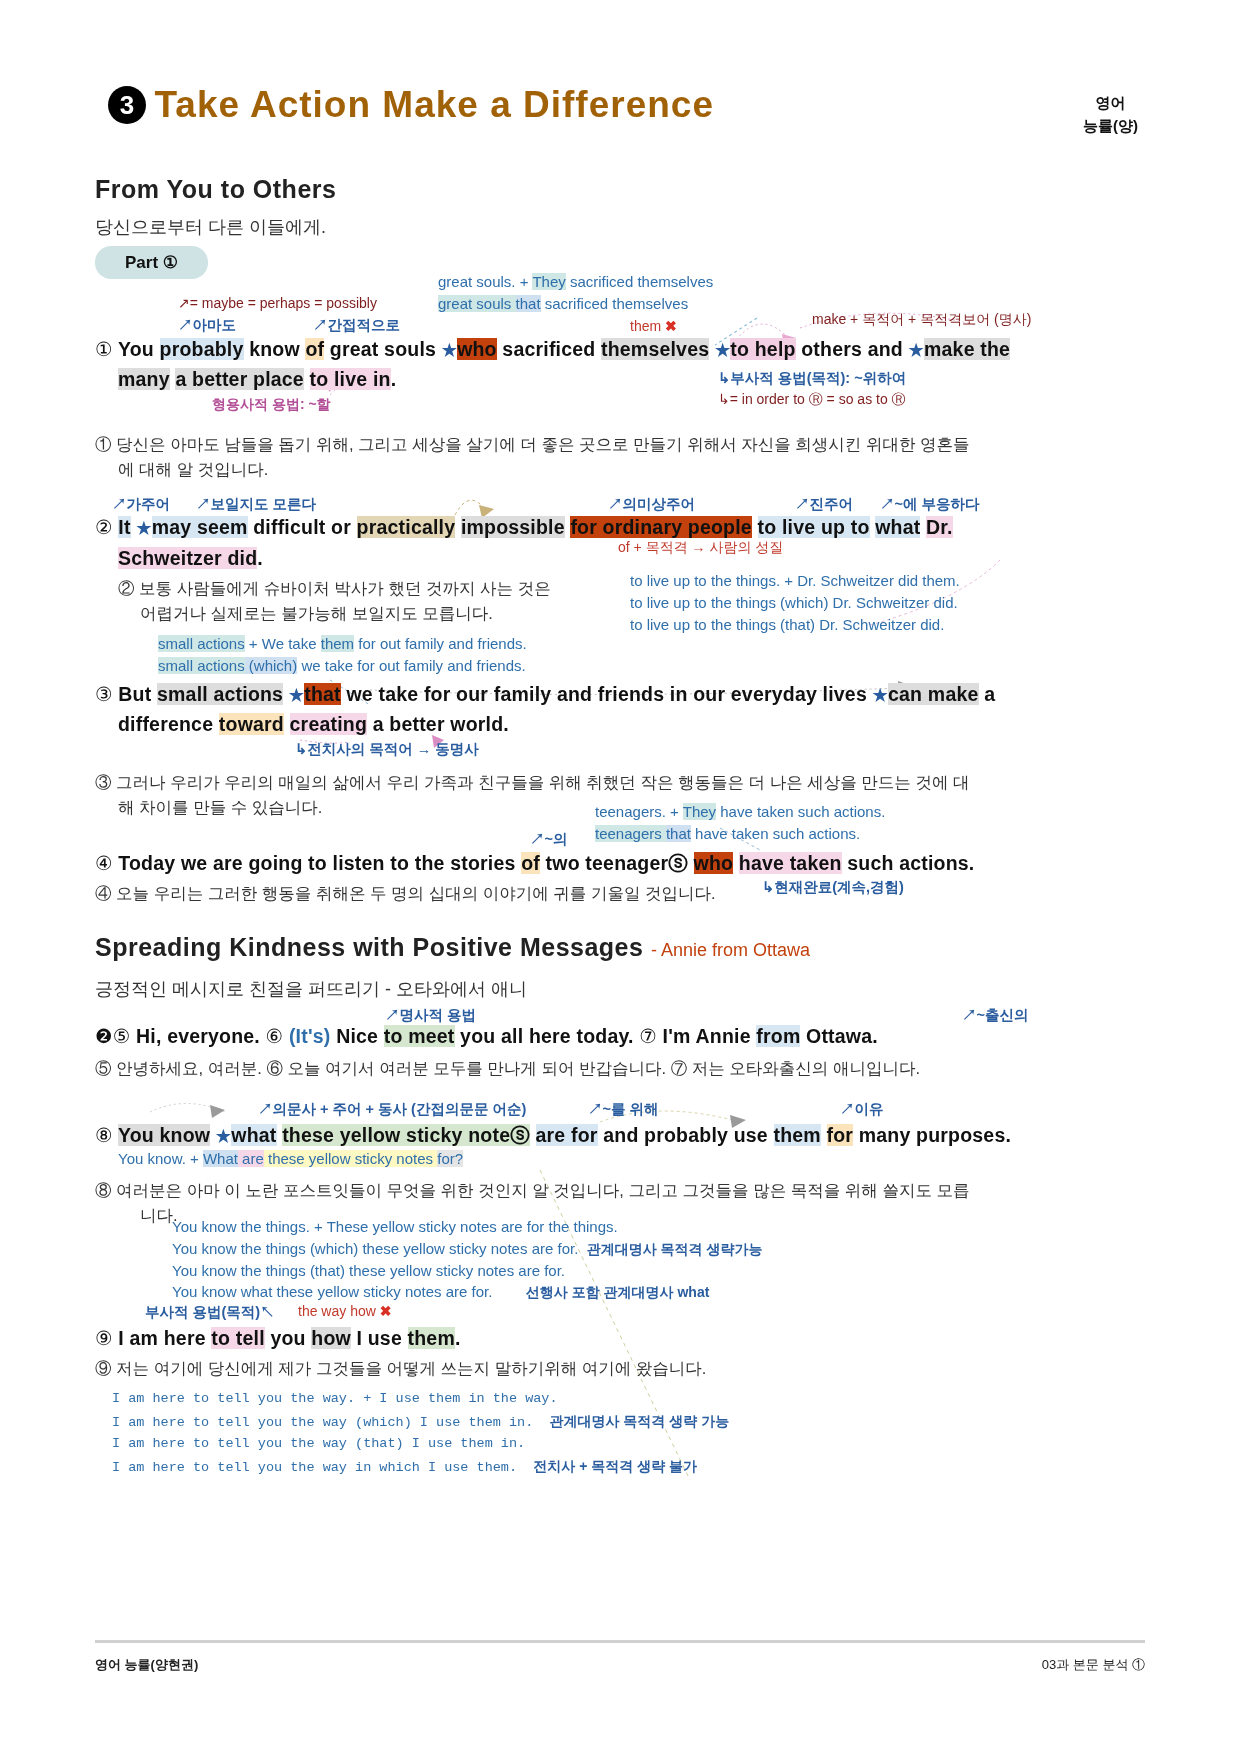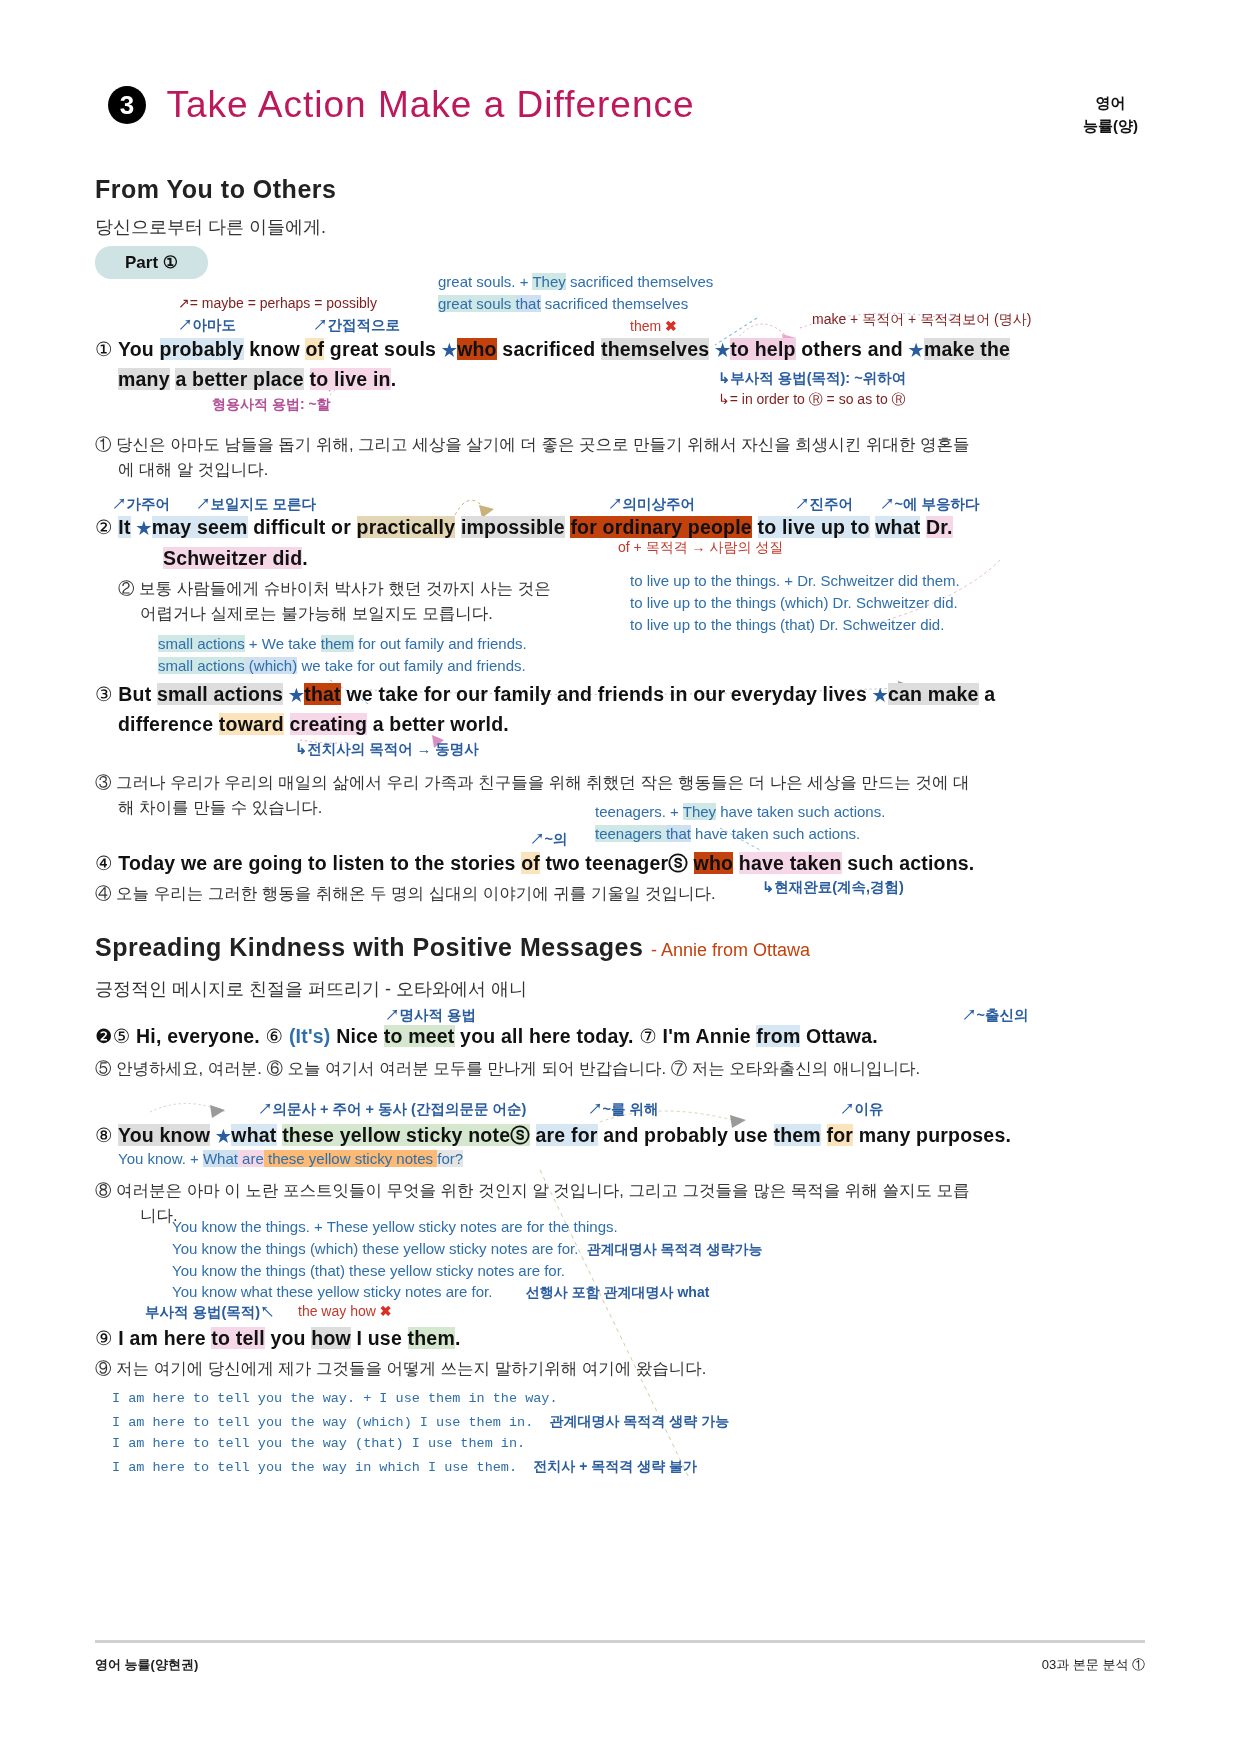--- a/index.html
+++ b/index.html
@@ -14,23 +14,23 @@
   .page { position:relative; width:1240px; height:1752px; }
 
   
   .header { position:absolute; left:108px; top:84px; width:1030px; }
   .circ-num {
     display:inline-block; width:38px; height:38px; border-radius:50%;
     background:#000; color:#fff; font-size:26px; font-weight:bold;
     text-align:center; line-height:38px; vertical-align:middle;
   }
   .main-title {
-    display:inline-block; font-size:37px; font-weight:normal;
-    letter-spacing:1px; margin-left:16px; vertical-align:middle;
-    color:#be185d;
+    display:inline-block; font-size:37px; font-weight:bold;
+    letter-spacing:1px; margin-left:4px; vertical-align:middle;
+    color:#a16207;
   }
   .subject-box {
     position:absolute; right:0; top:8px; text-align:center;
     font-size:15px; font-weight:bold; line-height:1.5; color:#111;
   }
 
   
   .sec-head { position:absolute; font-size:25px; font-weight:bold; letter-spacing:.5px; color:#222; }
   .sec-head .sub { font-size:18px; font-weight:normal; color:#c2410c; letter-spacing:0; }
   .sec-kor { position:absolute; font-size:18px; color:#333; }
@@ -62,21 +62,21 @@
   .ann-red { position:absolute; font-size:14px; color:#c0392b; white-space:nowrap; }
   .ann-pink { position:absolute; font-size:14px; color:#b34f97; font-weight:bold; white-space:nowrap; }
   .xmark { color:#d93025; font-weight:bold; }
 
   
   .blk { position:absolute; font-size:15px; color:#2f6fab; line-height:1.45; white-space:nowrap; }
   .blk .hl-c { background:#cfe8e6; }
   .blk .hl-b { background:#cfe0f0; }
   .blk .hl-p { background:#f6d7e8; }
   .blk .hl-o { background:#e5e5e5; }
-  .blk .hl-g { background:#fdba74; }
+  .blk .hl-g { background:#fef9c3; }
   .blk .note { color:#2a5d9f; font-weight:bold; font-size:14px; }
 
   
   .footer-rule { position:absolute; left:95px; top:1640px; width:1050px; height:3px; background:#d0d0d0; }
   .footer-l { position:absolute; left:95px; top:1656px; font-size:13px; font-weight:bold; color:#222; }
   .footer-r { position:absolute; right:95px; top:1656px; font-size:13px; color:#222; }
 
   svg.overlay { position:absolute; left:0; top:0; width:1240px; height:1752px; pointer-events:none; }
 </style>
 </head>
@@ -147,21 +147,21 @@
 
   <div class="ann-b" style="left:112px; top:495px;">↗<span>가주어</span></div>
   <div class="ann-b" style="left:196px; top:495px;">↗<span>보일지도 모른다</span></div>
   <div class="ann-b" style="left:608px; top:495px;">↗<span>의미상주어</span></div>
   <div class="ann-b" style="left:795px; top:495px;">↗<span>진주어</span></div>
   <div class="ann-b" style="left:880px; top:495px;">↗<span>~에 부응하다</span></div>
 
   <div class="en" style="left:95px; top:516px;">
     <span class="num">②</span> <span class="h-blue">It</span> <span class="star">★</span><span class="h-blue">may seem</span> difficult or <span class="h-tan">practically</span> <span class="h-gray">impossible</span> <span class="h-cyan">for ordinary people</span> <span class="h-blue">to live up to</span> <span class="h-blue">what</span> <span class="h-pink2">Dr.</span>
   </div>
-  <div class="en" style="left:118px; top:547px;margin-left:45px;">
+  <div class="en" style="left:118px; top:547px;">
     <span class="h-pink2">Schweitzer did</span>.
   </div>
   <div class="ann-red" style="left:618px; top:539px;">of + 목적격 → 사람의 성질</div>
 
   <div class="kr" style="left:118px; top:578px;"><span class="num">②</span> <span>보통 사람들에게 슈바이처 박사가 했던 것까지 사는 것은</span></div>
   <div class="kr" style="left:140px; top:603px;">어렵거나 실제로는 불가능해 보일지도 모릅니다.</div>
 
   <div class="blk" style="left:630px; top:570px;">
     <div><span>to live up to the things. + Dr. Schweitzer did them.</span></div>
     <div><span>to live up to the things (which) Dr. Schweitzer did.</span></div>

